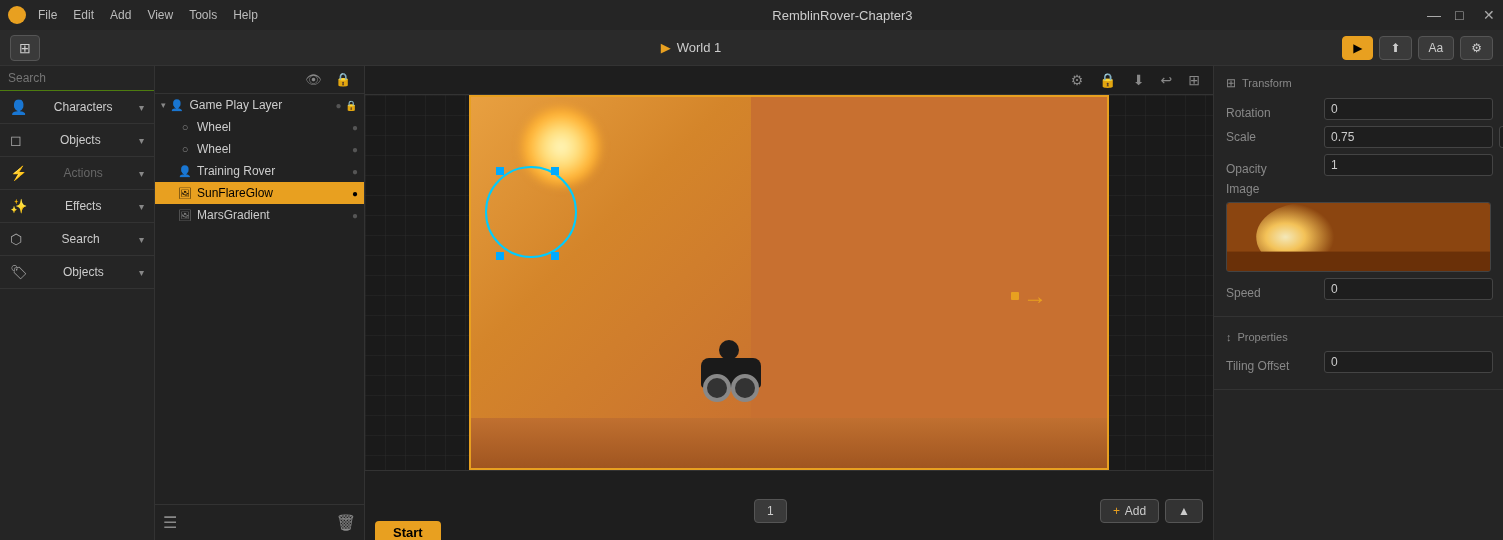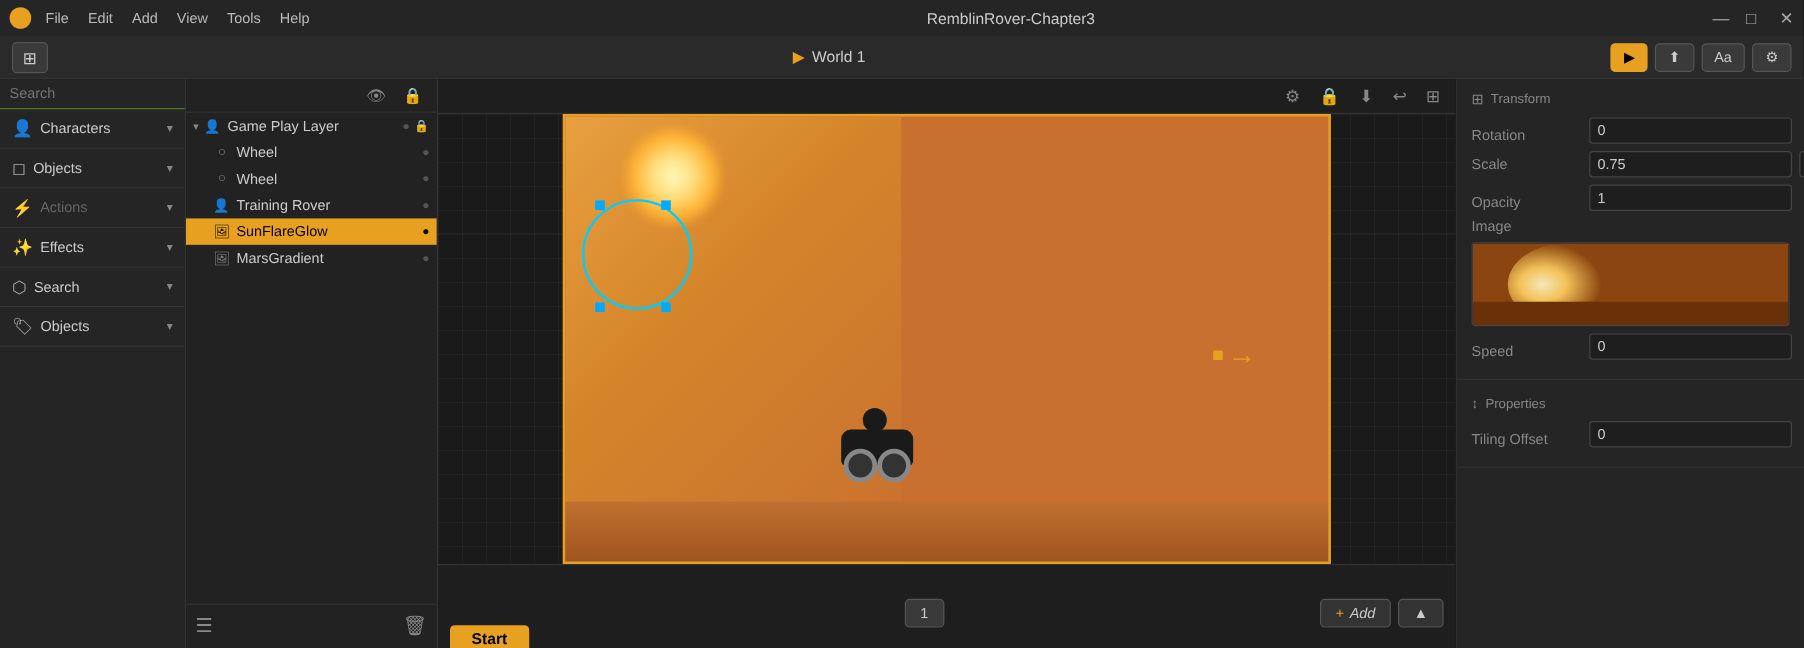--- a/index.html
+++ b/index.html
@@ -28,21 +28,21 @@
     
     .content { display: flex; flex: 1; overflow: hidden; }
 
     
     .left-panel { width: 155px; background: #252525; border-right: 1px solid #333; display: flex; flex-direction: column; flex-shrink: 0; }
     .search-bar { display: flex; align-items: center; padding: 5px 8px; border-bottom: 1px solid #4d7c0f; gap: 4px; }
     .search-input { background: transparent; border: none; color: #ccc; font-size: 12px; flex: 1; outline: none; }
     .sidebar-section { border-bottom: 1px solid #333; }
     .sidebar-item { display: flex; align-items: center; padding: 8px 10px; cursor: pointer; gap: 6px; }
     .sidebar-item .item-icon { font-size: 14px; color: #aaa; }
-    .sidebar-item .item-label { flex: 1; color: #ccc; font-size: 12px; }
+    .sidebar-item .item-label { flex: 1; color: #ccc; font-size: 12px; text-align: center; }
     .sidebar-item .chevron { font-size: 10px; color: #888; }
     .sidebar-item.disabled .item-label { color: #666; }
     .sidebar-item.disabled .item-icon { color: #666; }
 
     
     .middle-panel { width: 210px; background: #222; border-right: 1px solid #333; display: flex; flex-direction: column; flex-shrink: 0; }
     .scene-header { display: flex; align-items: center; justify-content: flex-end; padding: 4px 8px; border-bottom: 1px solid #333; gap: 6px; }
     .scene-icon-btn { color: #888; cursor: pointer; font-size: 13px; padding: 2px 4px; }
     .scene-tree { flex: 1; overflow-y: auto; }
     .tree-item { display: flex; align-items: center; padding: 4px 6px; cursor: pointer; gap: 4px; position: relative; }
@@ -68,21 +68,21 @@
     .scene-canvas { width: 640px; height: 375px; background: #c87030; position: relative; overflow: hidden; border: 2px solid #e8a020; }
     .scene-sky { position: absolute; top: 0; left: 0; width: 280px; height: 100%; background: linear-gradient(135deg, #e8a040 0%, #d4852a 40%, #c87030 100%); }
     .scene-sun { position: absolute; top: 10px; left: 50px; width: 80px; height: 80px; background: radial-gradient(circle, #fff8c0 0%, #ffe080 30%, #ffb030 60%, transparent 80%); border-radius: 50%; filter: blur(4px); }
     .rover-container { position: absolute; bottom: 80px; left: 230px; }
     .rover-body { width: 60px; height: 30px; background: #1a1a1a; border-radius: 8px 8px 4px 4px; position: relative; }
     .rover-head { width: 20px; height: 20px; background: #1a1a1a; border-radius: 50%; position: absolute; top: -18px; left: 18px; }
     .rover-wheel-left { width: 28px; height: 28px; border: 4px solid #888; border-radius: 50%; position: absolute; bottom: -14px; left: 2px; background: #333; }
     .rover-wheel-right { width: 28px; height: 28px; border: 4px solid #888; border-radius: 50%; position: absolute; bottom: -14px; right: 2px; background: #333; }
     
     .canvas-bottom { display: flex; align-items: center; justify-content: space-between; padding: 6px 10px; background: #1e1e1e; border-top: 1px solid #333; }
-    .add-btn { background: #333; border: 1px solid #555; color: #ccc; padding: 4px 12px; border-radius: 4px; cursor: pointer; font-size: 12px; font-style: italic; }
+    .add-btn { background: #333; border: 1px solid #555; color: #ccc; padding: 4px 12px; border-radius: 4px; cursor: pointer; font-size: 12px; }
     .add-btn .plus { color: #e8a020; margin-right: 2px; }
 
     
     .right-panel { width: 290px; background: #252525; border-left: 1px solid #333; display: flex; flex-direction: column; flex-shrink: 0; overflow-y: auto; }
     .right-section { padding: 10px 12px; border-bottom: 1px solid #333; }
     .section-title { color: #888; font-size: 11px; margin-bottom: 8px; display: flex; align-items: center; gap: 6px; }
     .section-title .icon { font-size: 12px; }
     .prop-row { display: flex; align-items: flex-end; margin-bottom: 6px; gap: 8px; }
     .prop-label { width: 90px; color: #888; font-size: 12px; flex-shrink: 0; }
     .prop-input { flex: 1; background: #1e1e1e; border: 1px solid #444; border-radius: 3px; color: #ccc; padding: 3px 6px; font-size: 12px; outline: none; }

